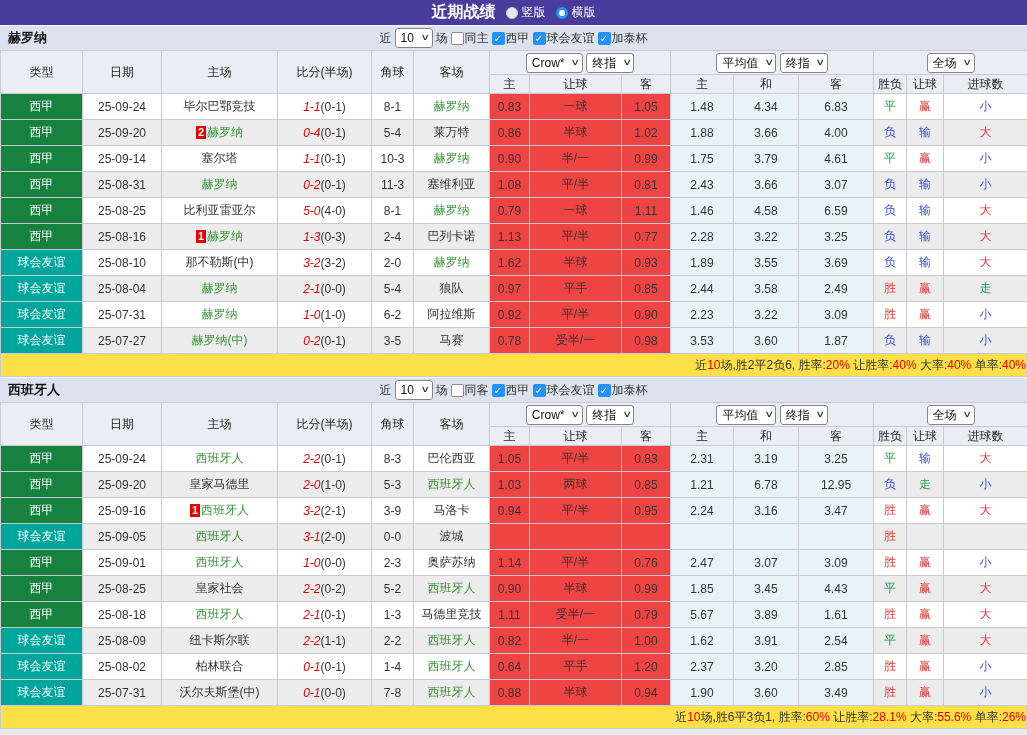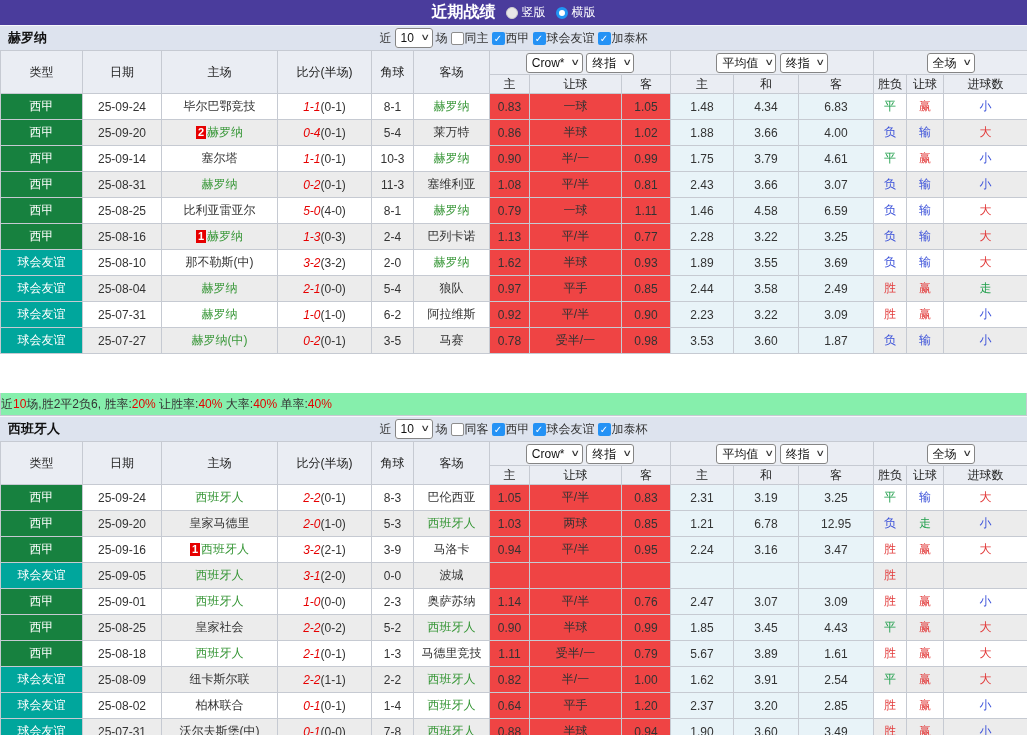--- a/index.html
+++ b/index.html
@@ -67,22 +67,22 @@
   .focus{ color:#389738; }
   .badge{
     display:inline-block; background:#e60000; color:#fff; font-size:11px;
     line-height:13px; padding:0 2px; margin-right:1px; font-weight:bold;
   }
   .ft{ color:#e60000;font-style:italic; }
   .ht{ color:#333;text-align:right; }
   .res.r{ color:#e23a3a; } .res.g{ color:#1e9e4a; } .res.b{ color:#3a50d9; }
 
   .summary{
-    height:23px; line-height:22px; text-align:left;
-    border:1px solid #c6cad2; border-top:none; background:#86efac; color:#333;margin-top:39px;
+    height:23px; line-height:22px; text-align:right;
+    border:1px solid #c6cad2; border-top:none; background:#fde047; color:#333;
   }
   .summary .red{ color:#e60000; }
 </style>
 </head>
 <body>
 
 <div class="page">
 
   <div class="titlebar">
     <span class="title">近期战绩</span>

